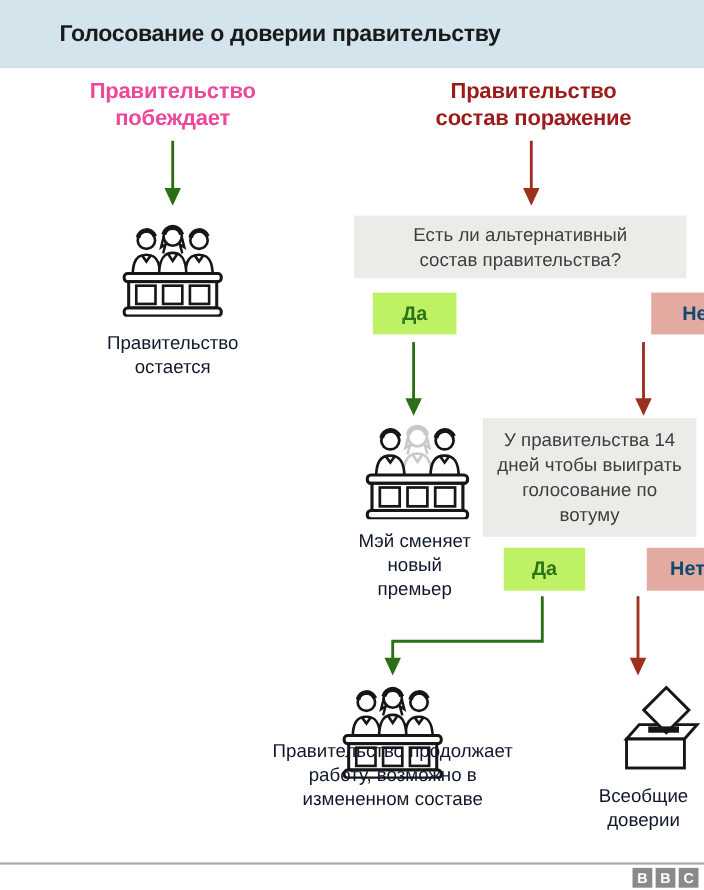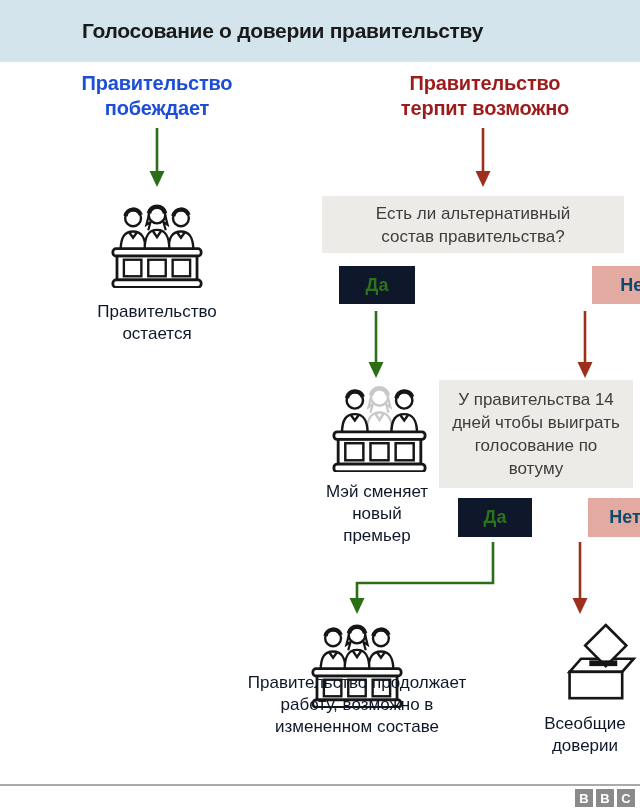--- a/index.html
+++ b/index.html
@@ -3,34 +3,34 @@
 <meta charset="utf-8">
 <style>
   html,body{margin:0;padding:0;background:#fff;}
   .page{
     position:relative;width:640px;height:809px;background:#ffffff;overflow:hidden;
     font-family:"Liberation Sans","DejaVu Sans",sans-serif;color:#3c3c3c;
   }
   .abs{position:absolute;}
   
   .header{left:0;top:0;width:640px;height:62px;background:#d3e4ed;display:flex;align-items:center;}
-  .title{padding-left:82px;font-size:21px;font-weight:bold;color:#1a1a1a;letter-spacing:-0.3px;}
+  .title{padding-left:54px;font-size:21px;font-weight:bold;color:#1a1a1a;letter-spacing:-0.3px;}
   
   .col-heading{top:71px;width:220px;text-align:center;font-size:20px;font-weight:bold;line-height:25px;letter-spacing:-0.2px;}
-  .heading-win{left:47px;color:#1d4ed8;}
+  .heading-win{left:47px;color:#ec4899;}
   .heading-lose{left:375px;color:#9e1b1b;}
   
   .qbox{background:#edebe7;display:flex;align-items:center;justify-content:center;text-align:center;font-size:17px;line-height:23px;color:#3d3d3d;}
   .qbox1{left:322px;top:196px;width:302px;height:57px;}
   .qbox1 .inner{width:240px;}
   .qbox2{left:439px;top:380px;width:194px;height:108px;align-items:center;}
   .qbox2 .inner{width:176px;}
   
   .chip{display:flex;align-items:center;justify-content:center;font-weight:bold;font-size:18px;}
-  .chip-yes{background:#0f172a;color:#2d7418;}
+  .chip-yes{background:#bef264;color:#2d7418;}
   .chip-no{background:#e2aaa0;color:#0c4a6e;margin-left:45px;}
   .yes1{left:339px;top:266px;width:76px;height:38px;}
   .no1{left:547px;top:266px;width:88px;height:38px;}
   .yes2{left:458px;top:498px;width:74px;height:39px;}
   .no2{left:543px;top:498px;width:74px;height:39px;}
   
   .label{text-align:center;font-size:17px;line-height:22px;color:#0f172a;}
   .label-win{left:82px;top:301px;width:150px;}
   .label-newpm{left:322px;top:481px;width:110px;}
   .label-continue{left:237px;top:672px;width:240px;}
@@ -49,21 +49,21 @@
 </head>
 <body>
 
 <div class="page">
 
   <div class="abs header">
     <div class="title">Голосование о доверии правительству</div>
   </div>
 
   <div class="abs col-heading heading-win">Правительство побеждает</div>
-  <div class="abs col-heading heading-lose">Правительство терпит возможно</div>
+  <div class="abs col-heading heading-lose">Правительство состав поражение</div>
 
   <svg class="abs connectors" width="640" height="809" viewBox="0 0 640 809">
     <g fill="none" stroke="#2c6e16" stroke-width="2.6">
       <path d="M157,128 V172"></path>
       <path d="M376,311 V363"></path>
       <path d="M493,542 V583 H357 V599"></path>
     </g>
     <g fill="#2c6e16" stroke="none">
       <polygon points="149.5,171 164.5,171 157,187"></polygon>
       <polygon points="368.5,362 383.5,362 376,378"></polygon>

